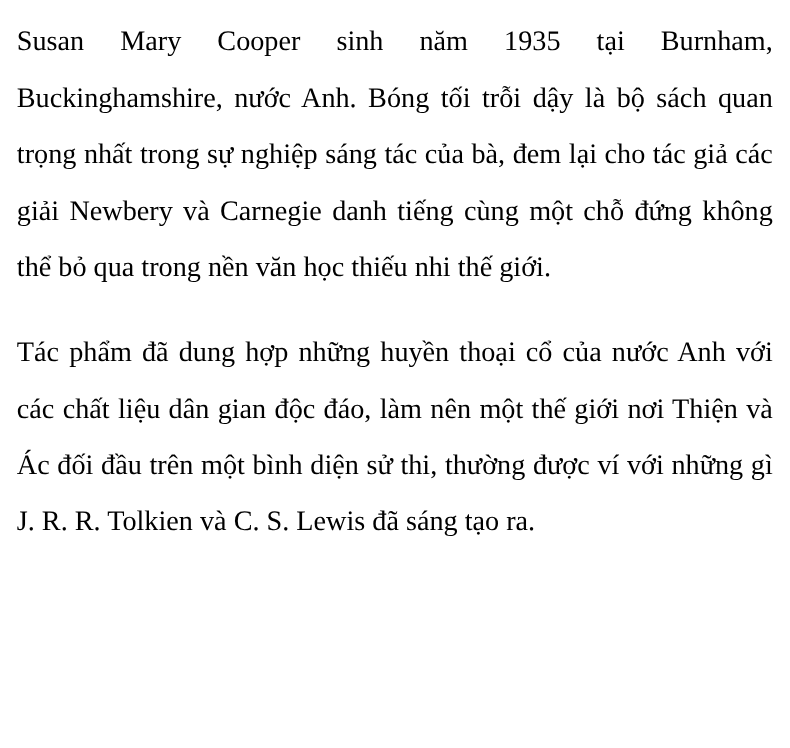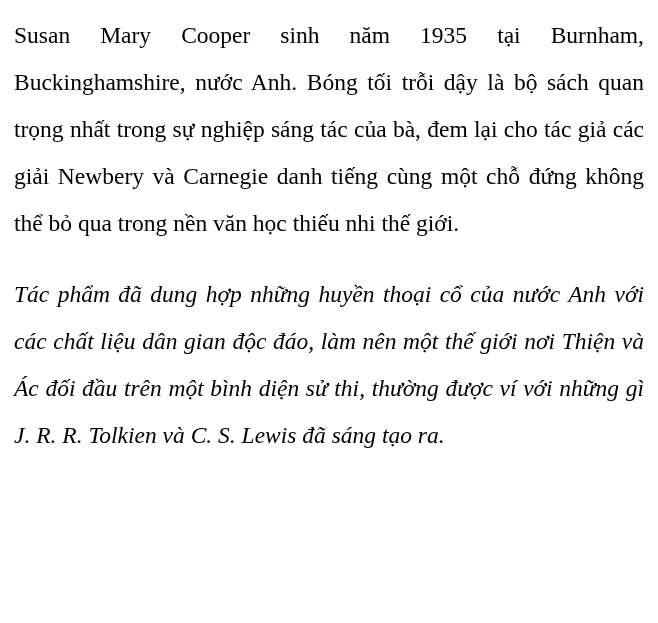--- a/index.html
+++ b/index.html
@@ -24,21 +24,20 @@
   .para {
     text-align: justify;
     text-justify: inter-word;
     font-size: 23.5px;
     line-height: 47px;
     letter-spacing: 0px;
     margin: 0;
   }
   .para + .para {
     margin-top: 24px;
-    font-style: italic;
   }
   
 </style>
 </head>
 <body>
 
 <div class="page">
   <p class="para">Susan Mary Cooper sinh năm 1935 tại Burnham, Buckinghamshire, nước Anh. Bóng tối trỗi dậy là bộ sách  quan trọng nhất trong sự nghiệp sáng tác của bà, đem lại cho tác giả các giải Newbery và Carnegie danh tiếng cùng một chỗ đứng không thể bỏ qua trong nền văn học thiếu nhi thế giới.</p>
   <p class="para">Tác phẩm đã dung hợp những huyền thoại cổ của nước Anh với các chất liệu dân gian độc đáo, làm nên một thế giới nơi Thiện và Ác đối đầu trên một bình diện sử thi, thường được ví với những gì J. R. R. Tolkien và C. S. Lewis đã sáng tạo ra.</p>
 </div>

